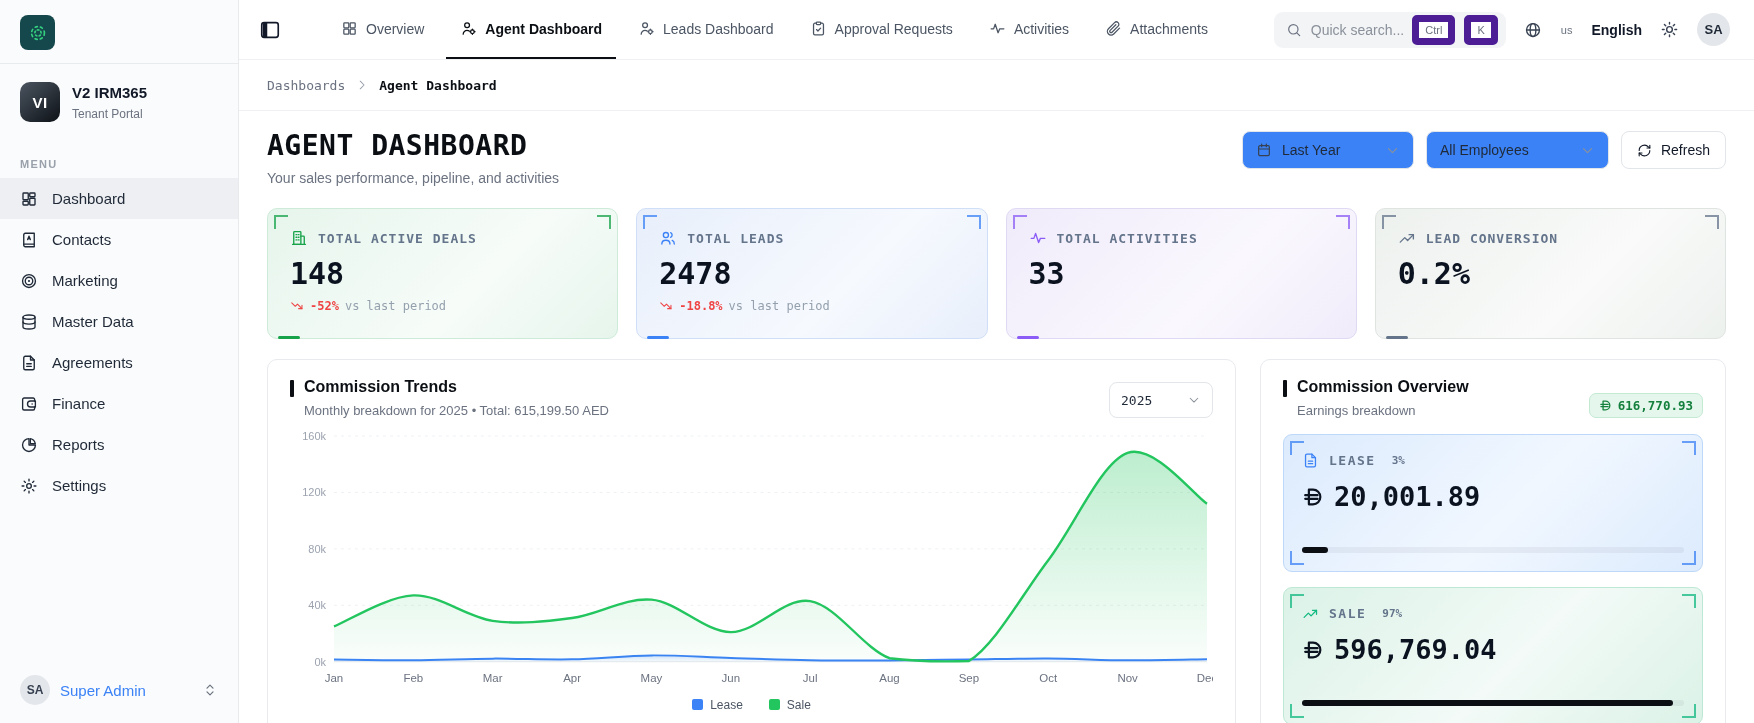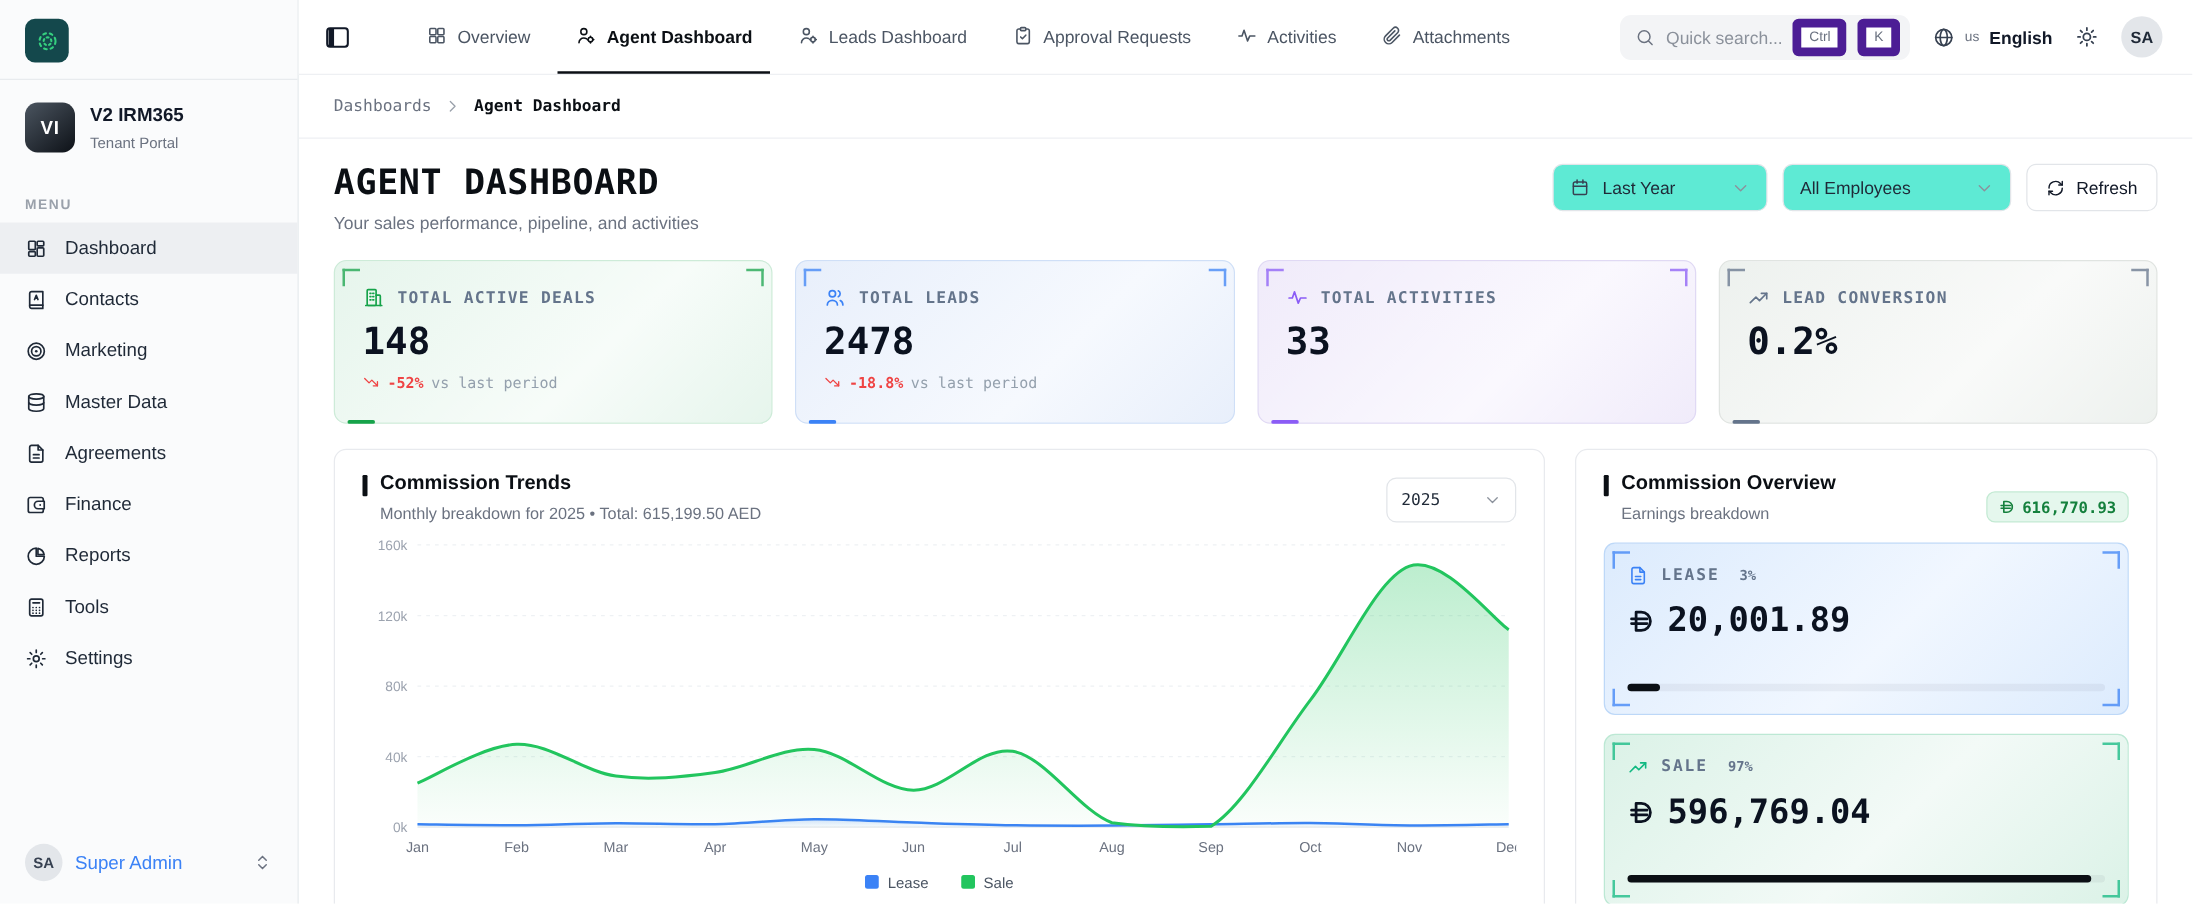--- a/index.html
+++ b/index.html
@@ -35,39 +35,39 @@
   .tabs { display:flex; align-items:stretch; height:100%; margin-left:46px; gap:8px; }
   .tab { display:flex; align-items:center; gap:8px; padding:0 14px; font-size:14px; color:#4b5563; cursor:pointer; border-bottom:2px solid transparent; }
   .tab .icon { width:17px; height:17px; }
   .tab.active { color:#0b0f14; font-weight:bold; border-bottom-color:#0b0f14; }
   .topbar-right { margin-left:auto; display:flex; align-items:center; gap:18px; }
   .searchbox { display:flex; align-items:center; gap:9px; width:232px; height:36px; background:#f3f4f6; border-radius:9px; padding:0 8px 0 12px; cursor:text; }
   .searchbox .icon { width:16px; height:16px; color:#6b7280; }
   .searchbox input { flex:1; min-width:0; border:0; outline:0; background:transparent; font-size:14px; color:#374151; font-family:"Liberation Sans",sans-serif; }
   .searchbox input::placeholder { color:#8b919b; }
   .kbd { font-size:11px; color:#6b7280; background:#fff; border:7px solid #4c1d95; border-radius:5px; padding:2px 6px; }
-  .lang { display:flex; align-items:center; gap:8px; cursor:pointer; }
+  .lang { display:flex; align-items:center; gap:19px; cursor:pointer; }
   .lang .icon { width:18px; height:18px; color:#374151; }
   .lang-code { font-size:11px; color:#6b7280; }
   .lang-label { font-size:14px; color:#111827; font-weight:600; }
   .theme-btn { width:19px; height:19px; color:#374151; cursor:pointer; }
   .hdr-avatar { width:33px; height:33px; border-radius:50%; background:#e3e6ea; color:#1f2937; font-size:13px; font-weight:bold; display:flex; align-items:center; justify-content:center; cursor:pointer; }
 
   .crumb-bar { height:51px; display:flex; align-items:center; gap:10px; padding:0 28px; border-bottom:1px solid #eef0f3; font-family:"DejaVu Sans Mono",monospace; font-size:13px; }
   .crumb-link { color:#6b7280; cursor:pointer; }
   .crumb-sep { color:#9aa1ab; width:14px; height:14px; }
   .crumb-current { color:#0b0f14; font-weight:bold; }
 
   
   .content { flex:1; padding:18px 28px 0; overflow:hidden; }
   .page-head { display:flex; justify-content:space-between; align-items:flex-start; margin-bottom:22px; }
   .page-title { font-family:"DejaVu Sans Mono",monospace; font-size:28px; font-weight:bold; letter-spacing:.5px; color:#0b0f14; }
   .page-sub { font-size:14px; color:#6b7280; margin-top:8px; }
   .head-controls { display:flex; gap:12px; margin-top:2px; }
-  .select-btn { display:flex; align-items:center; gap:10px; height:38px; padding:0 13px; border:1px solid #e2e5e9; border-radius:8px; background:#5eead4; font-size:14px; color:#1f2937; cursor:pointer; }
+  .select-btn { display:flex; align-items:center; gap:10px; height:38px; padding:0 13px; border:1px solid #e2e5e9; border-radius:8px; background:#3b82f6; font-size:14px; color:#1f2937; cursor:pointer; }
   .select-btn .icon { width:16px; height:16px; color:#374151; }
   .select-btn .chev { width:15px; height:15px; color:#8b919b; margin-left:auto; }
   .w-period { width:172px; }
   .w-emp { width:183px; }
   .refresh-btn { display:flex; align-items:center; gap:9px; height:38px; padding:0 15px; border:1px solid #e2e5e9; border-radius:8px; background:#fff; font-size:14px; color:#111827; cursor:pointer; }
   .refresh-btn .icon { width:15px; height:15px; }
 
   
   .kpi-row { display:grid; grid-template-columns:repeat(4,1fr); gap:18px; margin-bottom:20px; }
   .kpi-card { position:relative; border-radius:10px; padding:20px 22px 14px; height:131px; border:1px solid; }
@@ -204,30 +204,20 @@
           <span>Finance</span>
         </div>
         <div class="nav-item">
           <span class="icon">
             <svg viewBox="0 0 24 24" fill="none" stroke="currentColor" stroke-width="1.8" stroke-linecap="round" stroke-linejoin="round">
               <path d="M20.6 12A8.6 8.6 0 1 1 12 3.4V12z"></path>
               <path d="M13.8 3.6A8.6 8.6 0 0 1 20.4 10.2H13.8z"></path>
             </svg>
           </span>
           <span>Reports</span>
-        </div>
-        <div class="nav-item">
-          <span class="icon">
-            <svg viewBox="0 0 24 24" fill="none" stroke="currentColor" stroke-width="1.8" stroke-linecap="round" stroke-linejoin="round">
-              <rect x="5" y="3" width="14" height="18" rx="2"></rect>
-              <path d="M8.5 7h7"></path>
-              <path d="M8.5 12h.01M12 12h.01M15.5 12h.01M8.5 15h.01M12 15h.01M15.5 15h.01M8.5 18h.01M12 18h.01M15.5 18h.01"></path>
-            </svg>
-          </span>
-          <span>Tools</span>
         </div>
         <div class="nav-item">
           <span class="icon">
             <svg viewBox="0 0 24 24" fill="none" stroke="currentColor" stroke-width="1.8" stroke-linecap="round" stroke-linejoin="round">
               <circle cx="12" cy="12" r="3.1"></circle>
               <path d="M12 2.8v2.4M12 18.8v2.4M2.8 12h2.4M18.8 12h2.4M5.5 5.5l1.7 1.7M16.8 16.8l1.7 1.7M18.5 5.5l-1.7 1.7M7.2 16.8l-1.7 1.7"></path>
             </svg>
           </span>
           <span>Settings</span>
         </div>

